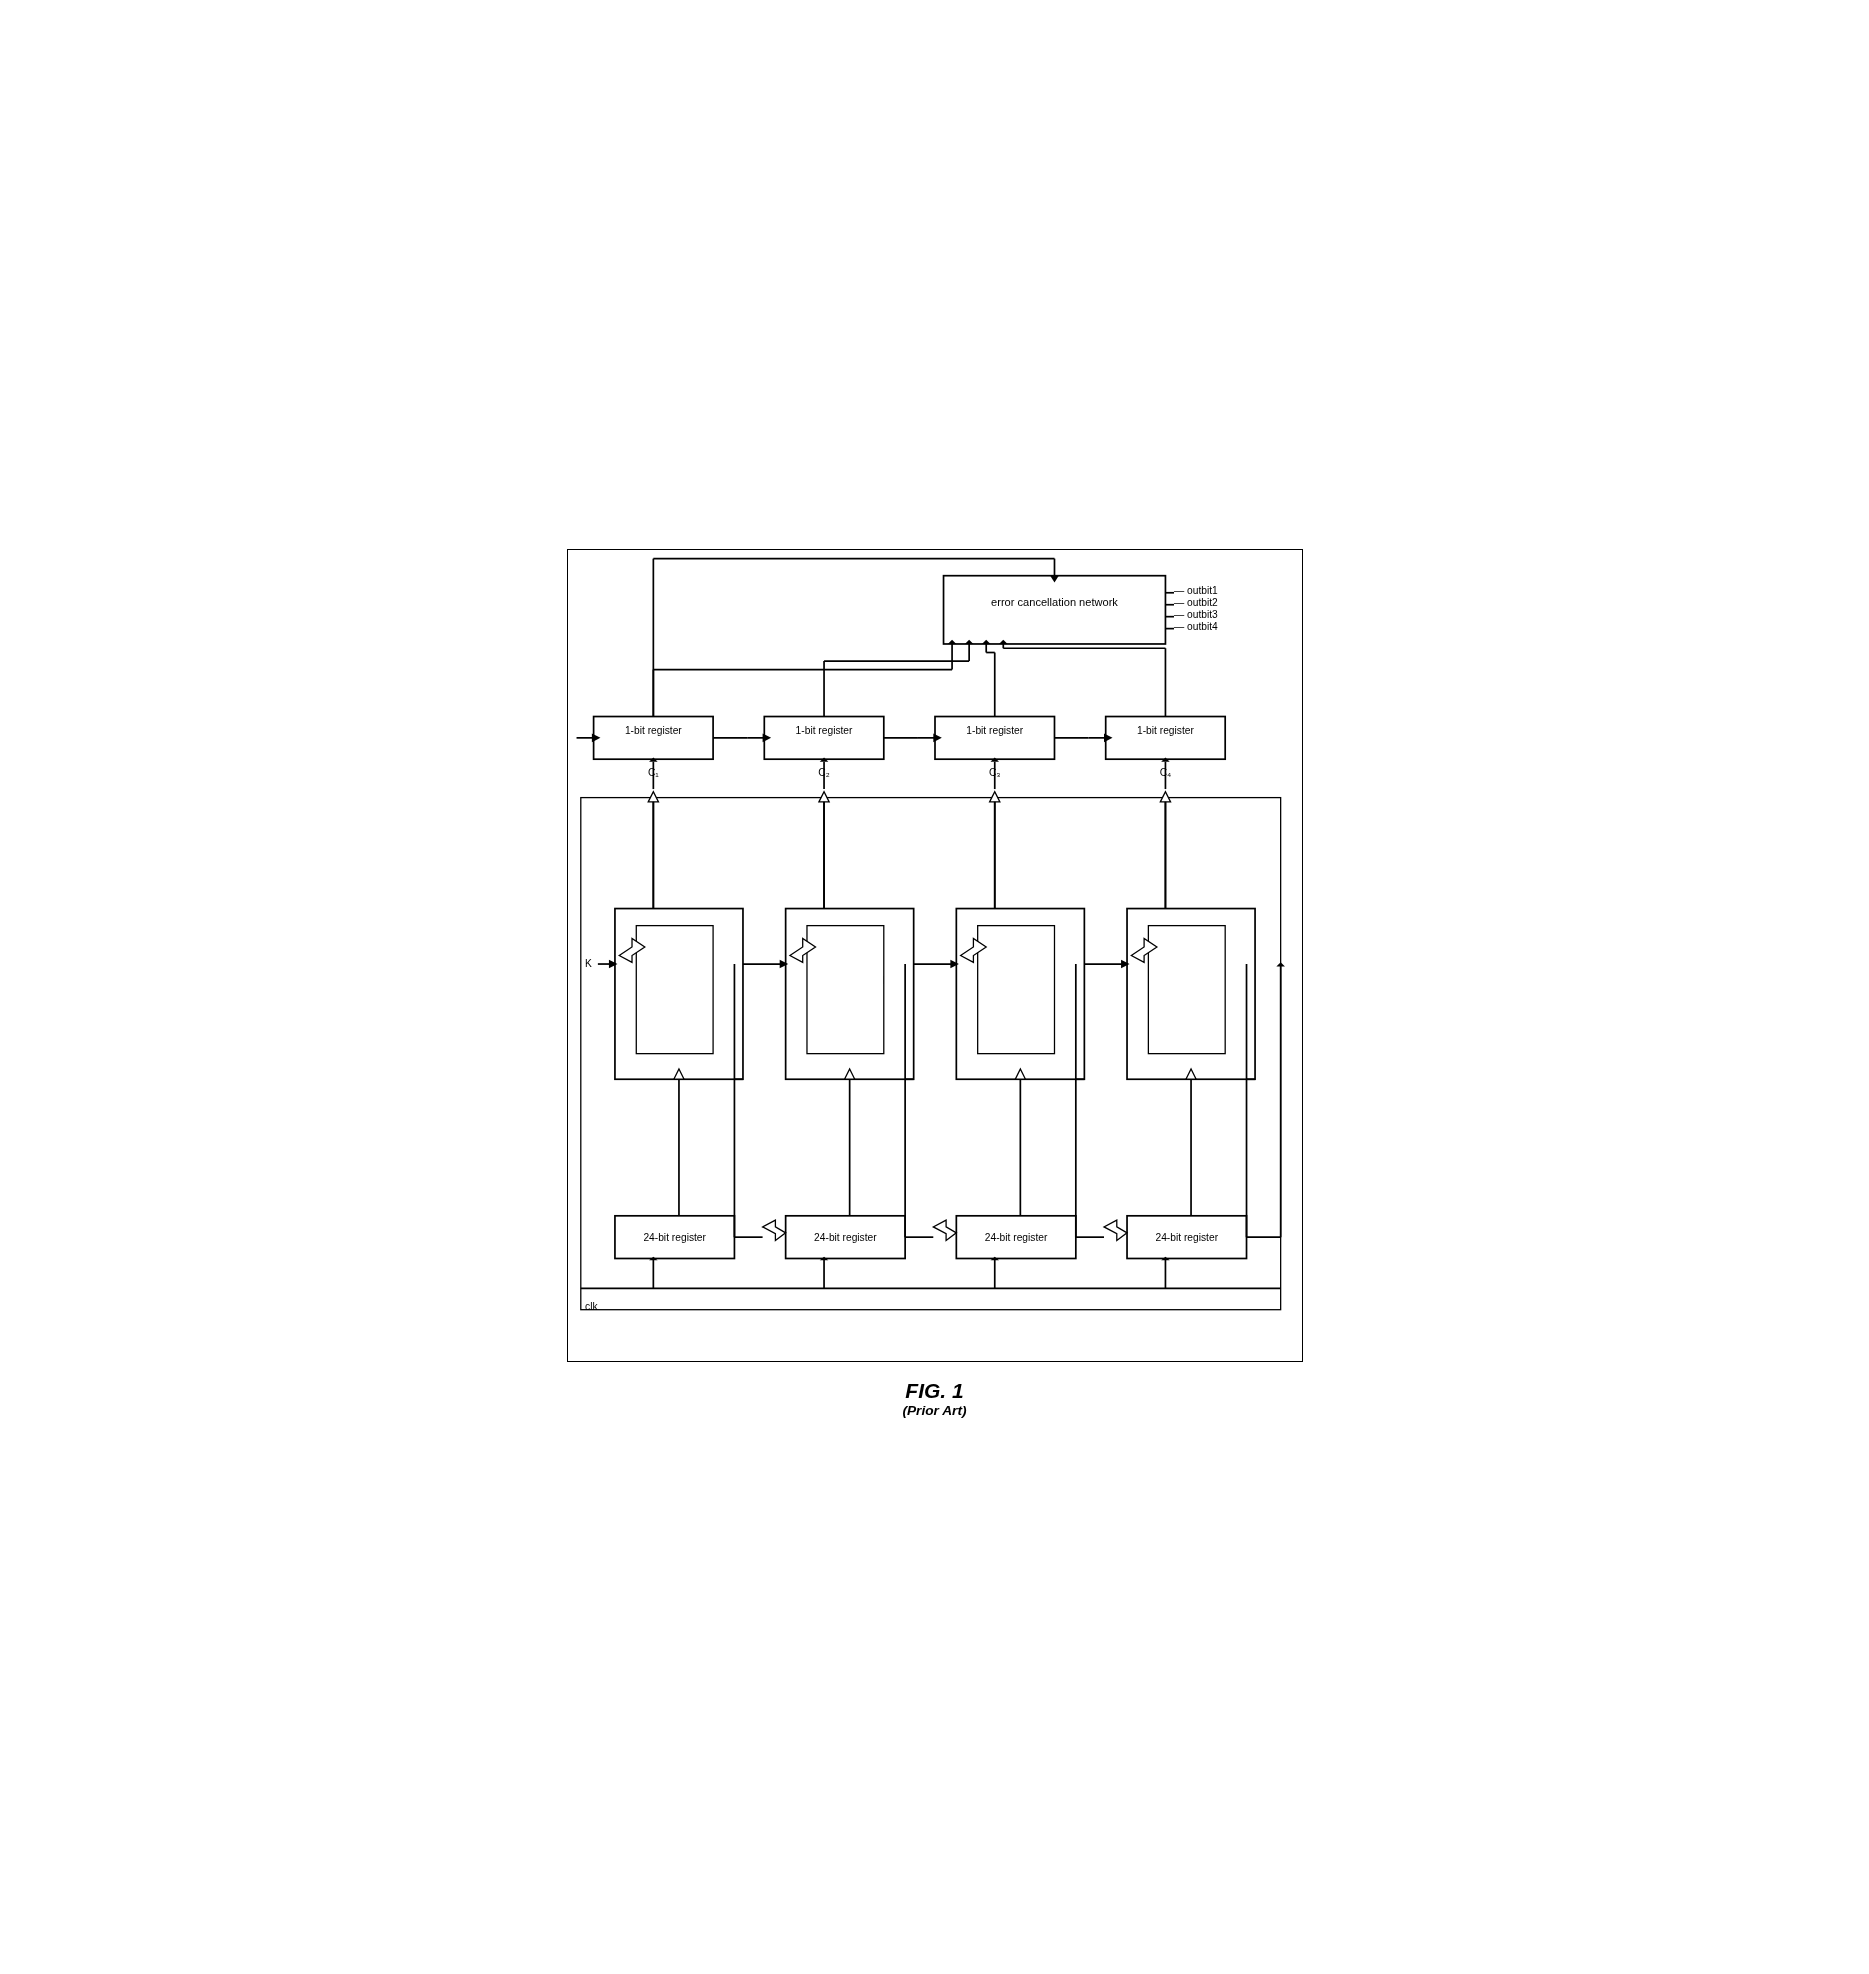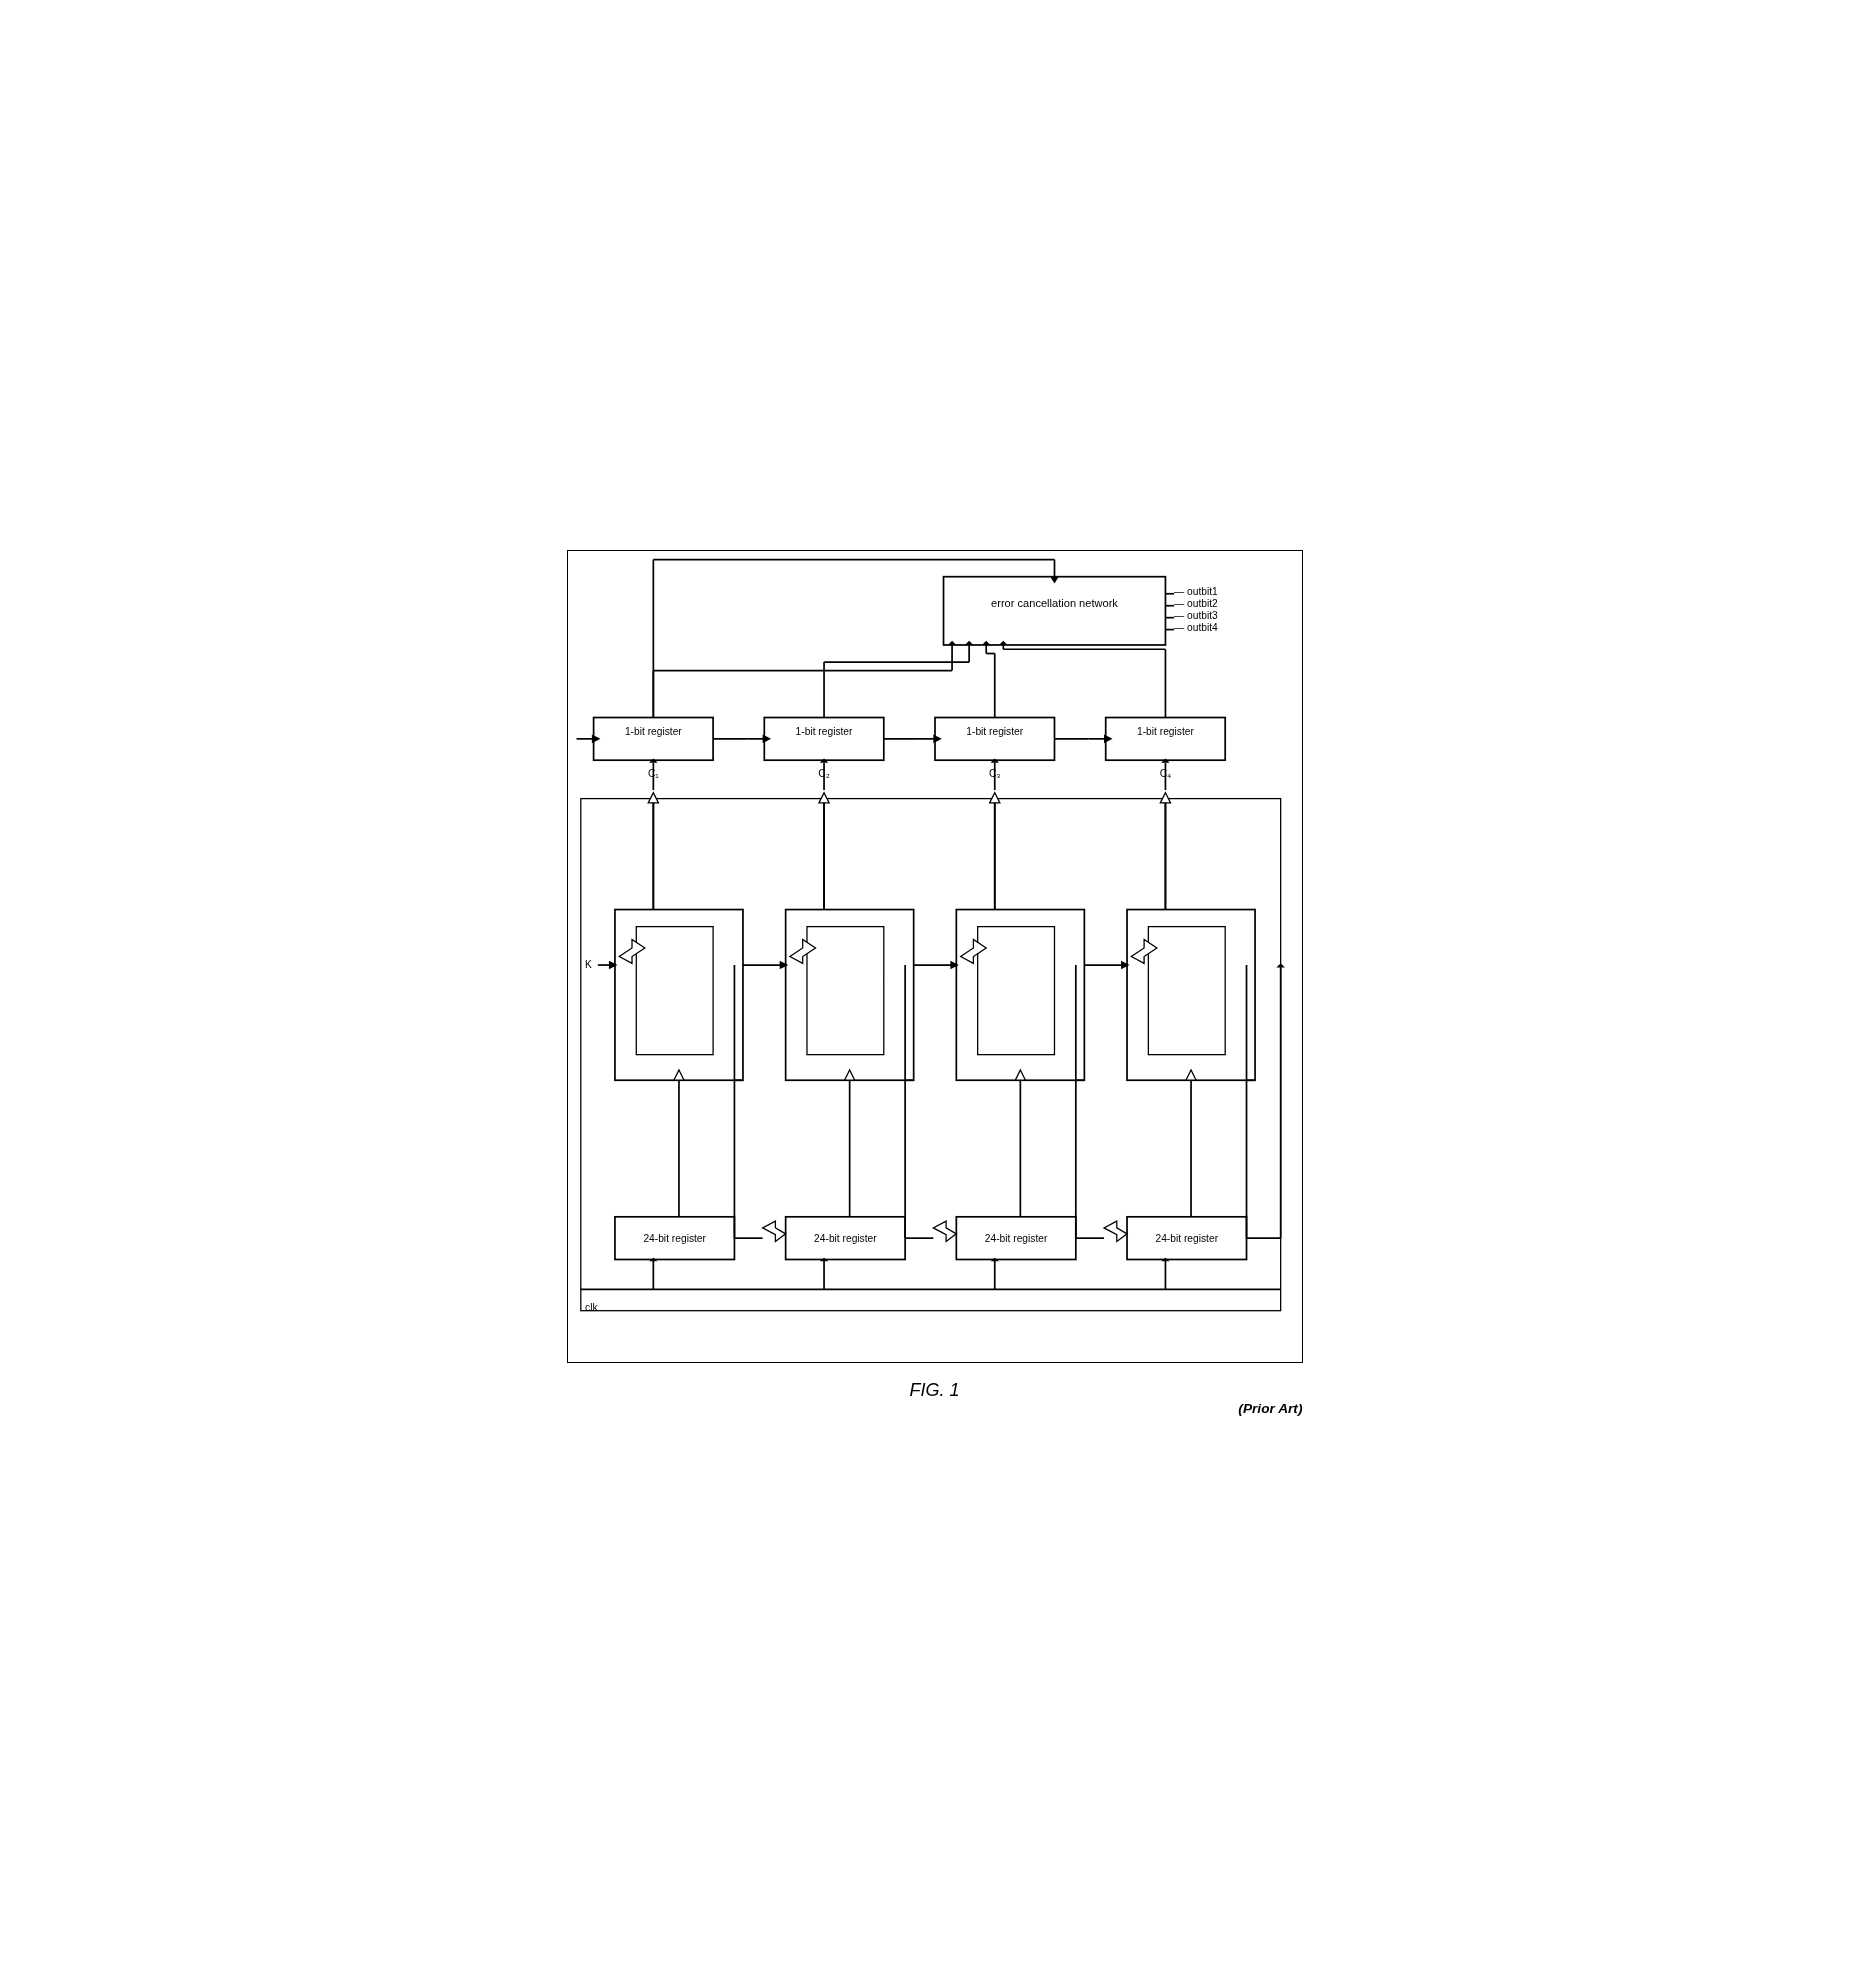--- a/index.html
+++ b/index.html
@@ -27,29 +27,28 @@
     }
     svg.diagram {
       width: 100%;
       height: 100%;
     }
     .fig-caption {
       text-align: center;
       margin-top: 17px;
     }
     .fig-caption .fig-num {
-      font-weight: normal;
-      font-size: 18px;
+      font-weight: bold;
+      font-size: 21px;
       font-style: italic;
     }
     .fig-caption .fig-sub {
       font-style: italic;
       font-size: 13.7px;
       font-weight: bold;
-      text-align: right;
     }
   </style>
 </head>
 <body>
 
 <div class="page-container">
   <div class="diagram-wrapper">
     <svg class="diagram" viewBox="0 0 860 950" xmlns="http://www.w3.org/2000/svg">
 
       <style>

